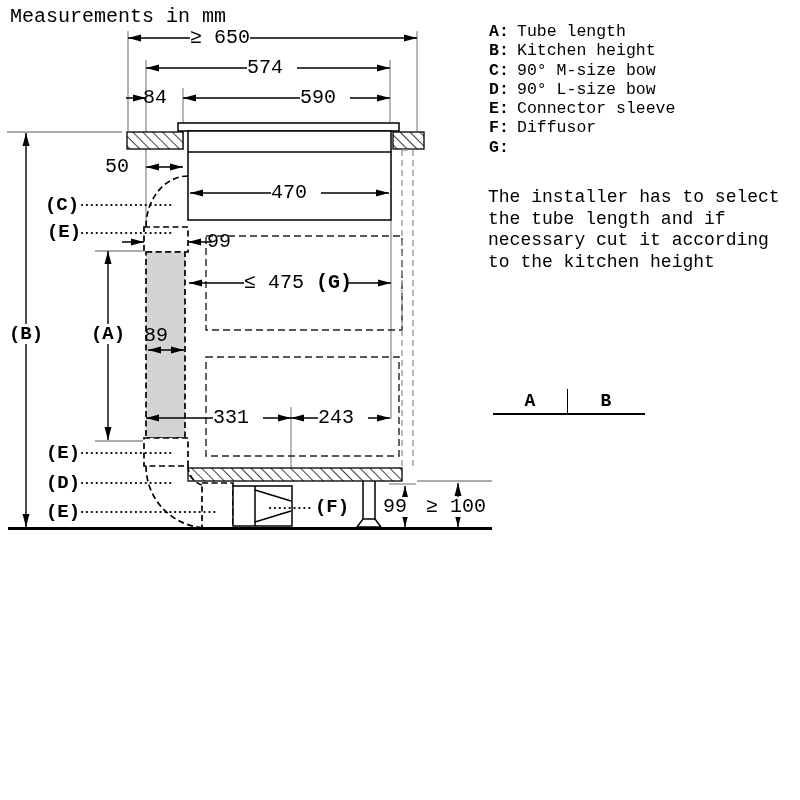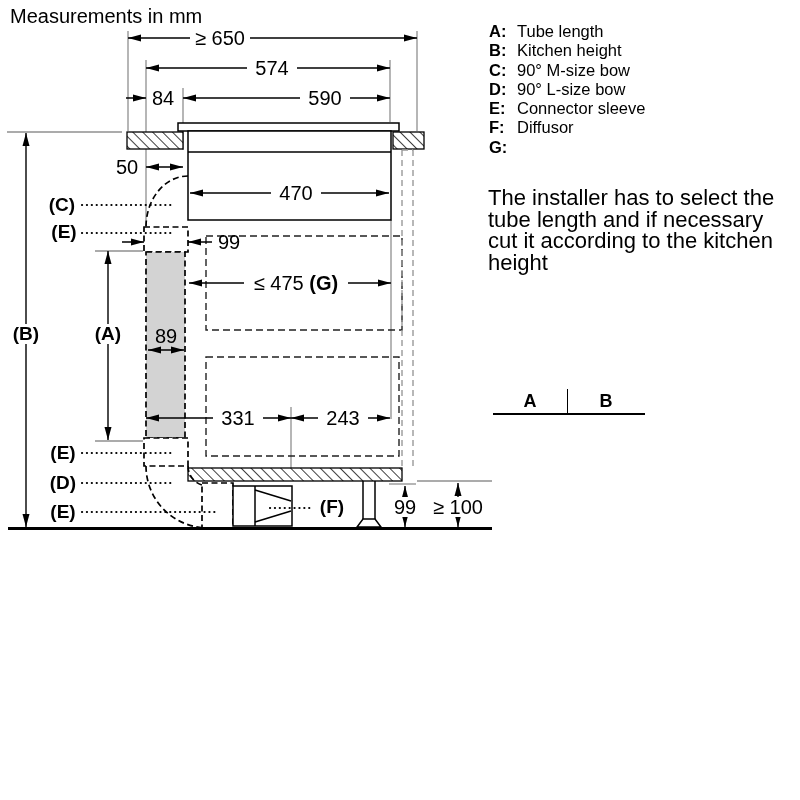--- a/index.html
+++ b/index.html
@@ -1,29 +1,29 @@
 <!DOCTYPE html>
 <html><head>
 <meta charset="utf-8">
 <style>
   html,body{margin:0;padding:0;background:#fff;}
   #screen{position:relative;width:800px;height:800px;background:#ffffff;overflow:hidden;
-          font-family:Liberation Sans, sans-serif;color:#000;border-radius:28px;}
+          font-family:Liberation Mono, monospace;color:#000;border-radius:28px;}
   .abs{position:absolute;}
   #title{left:10px;top:5px;font-size:20px;}
-  .dim{position:absolute;font-size:20px;line-height:20px;text-align:center;white-space:nowrap;}
+  .dim{position:absolute;font-size:20px;line-height:20px;text-align:left;white-space:nowrap;}
   .dim.bg{background:#fff;}
   .plabel{position:absolute;font-size:19px;line-height:20px;font-weight:bold;text-align:center;white-space:nowrap;}
   .plabel.bg{background:#fff;}
   .bold{font-weight:bold;}
   
   #legend{left:489px;top:22px;width:300px;}
   .legend-row{display:flex;font-size:16.5px;line-height:19.3px;}
   .legend-key{width:28px;font-weight:bold;flex:0 0 28px;}
-  #note{left:488px;top:187px;width:296px;font-size:22px;line-height:21.5px;}
+  #note{left:488px;top:187px;width:296px;font-size:18px;line-height:21.5px;}
   #abtable{left:493px;top:389px;width:152px;}
   .tr{display:flex;align-items:center;}
   .tr.head{height:24px;}
   .tr.r1{height:26px;}
   .tr.r2{height:23px;}
   .td{text-align:center;font-size:18px;}
   .td.c1{width:74px;border-right:1.6px solid #000;align-self:stretch;display:flex;align-items:center;justify-content:center;}
   .td.c2{width:76px;}
   .hline{border:0;border-top:1.6px solid #000;margin:0;width:152px;}
   .td.hd{font-weight:bold;}

